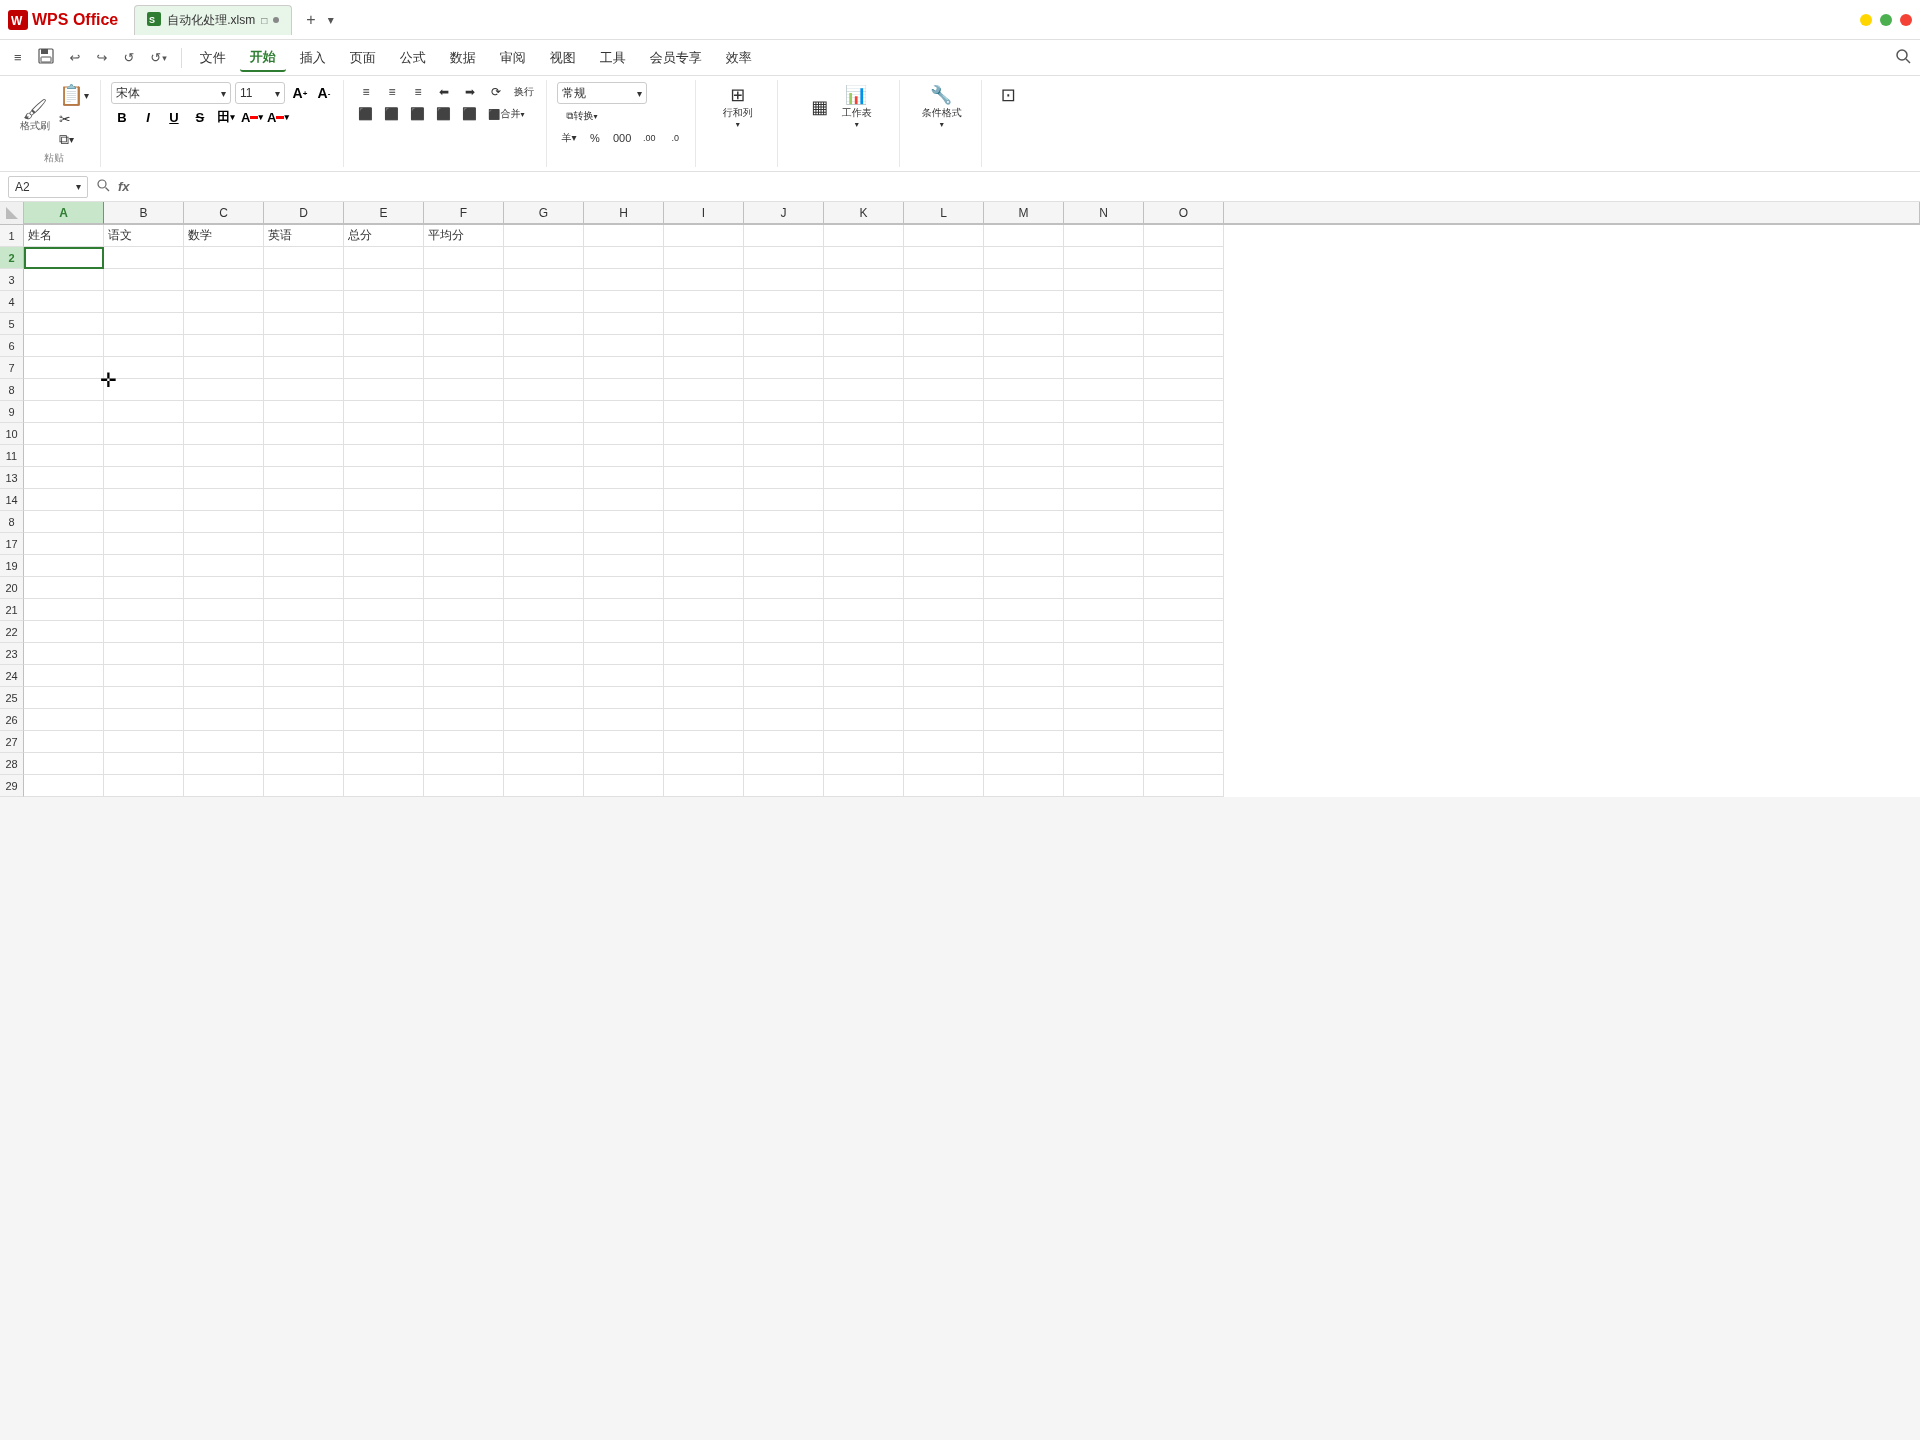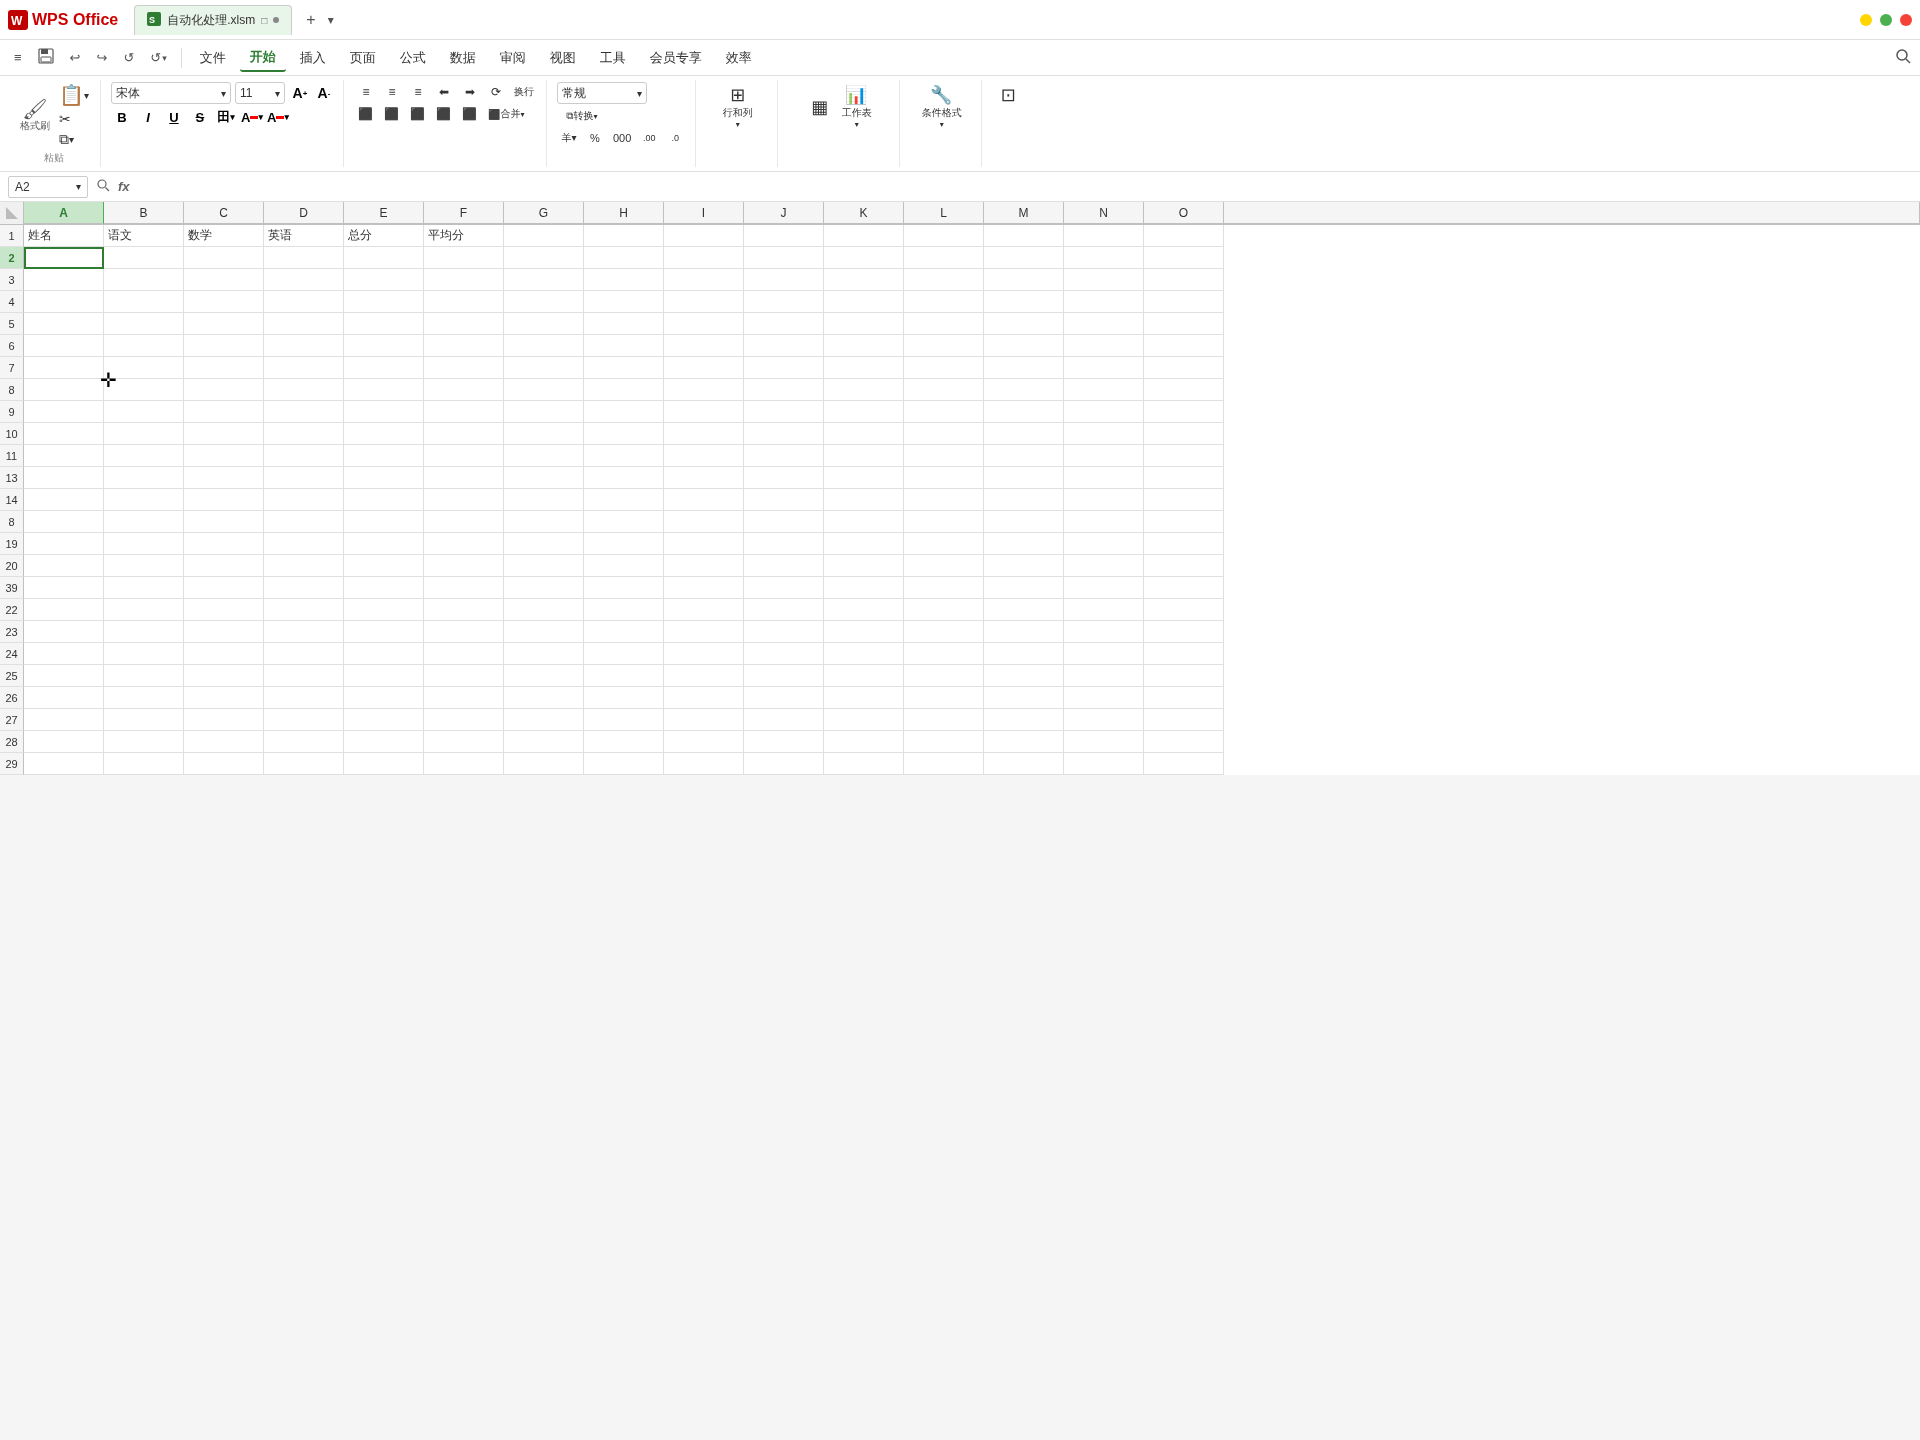--- a/index.html
+++ b/index.html
@@ -582,20 +582,38 @@
         <div class="grid-cell" style="width: 80px; min-width: 80px;"></div>
         <div class="grid-cell" style="width: 80px; min-width: 80px;"></div>
         <div class="grid-cell" style="width: 80px; min-width: 80px;"></div>
         <div class="grid-cell" style="width: 80px; min-width: 80px;"></div>
         <div class="grid-cell" style="width: 80px; min-width: 80px;"></div>
         <div class="grid-cell" style="width: 80px; min-width: 80px;"></div>
         <div class="grid-cell" style="width: 80px; min-width: 80px;"></div>
         <div class="grid-cell" style="width: 80px; min-width: 80px;"></div>
       </div>
       <div class="grid-row">
+        <div class="row-header">17</div>
+        <div class="grid-cell" style="width: 80px; min-width: 80px;"></div>
+        <div class="grid-cell" style="width: 80px; min-width: 80px;"></div>
+        <div class="grid-cell" style="width: 80px; min-width: 80px;"></div>
+        <div class="grid-cell" style="width: 80px; min-width: 80px;"></div>
+        <div class="grid-cell" style="width: 80px; min-width: 80px;"></div>
+        <div class="grid-cell" style="width: 80px; min-width: 80px;"></div>
+        <div class="grid-cell" style="width: 80px; min-width: 80px;"></div>
+        <div class="grid-cell" style="width: 80px; min-width: 80px;"></div>
+        <div class="grid-cell" style="width: 80px; min-width: 80px;"></div>
+        <div class="grid-cell" style="width: 80px; min-width: 80px;"></div>
+        <div class="grid-cell" style="width: 80px; min-width: 80px;"></div>
+        <div class="grid-cell" style="width: 80px; min-width: 80px;"></div>
+        <div class="grid-cell" style="width: 80px; min-width: 80px;"></div>
+        <div class="grid-cell" style="width: 80px; min-width: 80px;"></div>
+        <div class="grid-cell" style="width: 80px; min-width: 80px;"></div>
+      </div>
+      <div class="grid-row">
         <div class="row-header">19</div>
         <div class="grid-cell" style="width: 80px; min-width: 80px;"></div>
         <div class="grid-cell" style="width: 80px; min-width: 80px;"></div>
         <div class="grid-cell" style="width: 80px; min-width: 80px;"></div>
         <div class="grid-cell" style="width: 80px; min-width: 80px;"></div>
         <div class="grid-cell" style="width: 80px; min-width: 80px;"></div>
         <div class="grid-cell" style="width: 80px; min-width: 80px;"></div>
         <div class="grid-cell" style="width: 80px; min-width: 80px;"></div>
         <div class="grid-cell" style="width: 80px; min-width: 80px;"></div>
         <div class="grid-cell" style="width: 80px; min-width: 80px;"></div>
@@ -618,21 +636,21 @@
         <div class="grid-cell" style="width: 80px; min-width: 80px;"></div>
         <div class="grid-cell" style="width: 80px; min-width: 80px;"></div>
         <div class="grid-cell" style="width: 80px; min-width: 80px;"></div>
         <div class="grid-cell" style="width: 80px; min-width: 80px;"></div>
         <div class="grid-cell" style="width: 80px; min-width: 80px;"></div>
         <div class="grid-cell" style="width: 80px; min-width: 80px;"></div>
         <div class="grid-cell" style="width: 80px; min-width: 80px;"></div>
         <div class="grid-cell" style="width: 80px; min-width: 80px;"></div>
       </div>
       <div class="grid-row">
-        <div class="row-header">39</div>
+        <div class="row-header">21</div>
         <div class="grid-cell" style="width: 80px; min-width: 80px;"></div>
         <div class="grid-cell" style="width: 80px; min-width: 80px;"></div>
         <div class="grid-cell" style="width: 80px; min-width: 80px;"></div>
         <div class="grid-cell" style="width: 80px; min-width: 80px;"></div>
         <div class="grid-cell" style="width: 80px; min-width: 80px;"></div>
         <div class="grid-cell" style="width: 80px; min-width: 80px;"></div>
         <div class="grid-cell" style="width: 80px; min-width: 80px;"></div>
         <div class="grid-cell" style="width: 80px; min-width: 80px;"></div>
         <div class="grid-cell" style="width: 80px; min-width: 80px;"></div>
         <div class="grid-cell" style="width: 80px; min-width: 80px;"></div>

